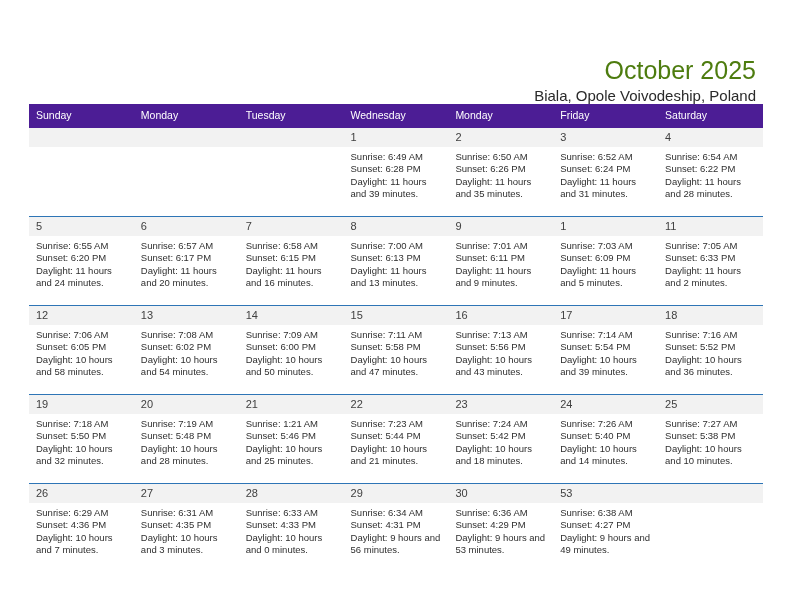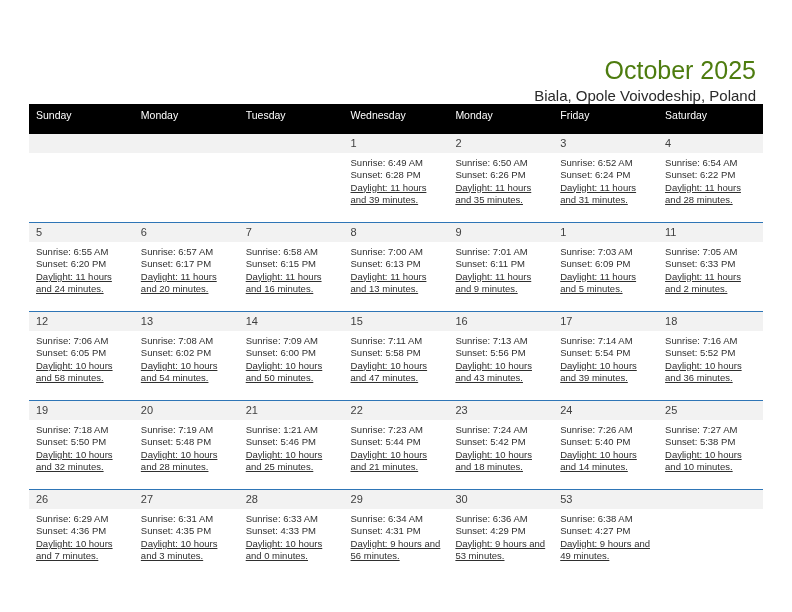--- a/index.html
+++ b/index.html
@@ -92,26 +92,26 @@
     width: 734px;
   }
   table.cal {
     border-collapse: collapse;
     table-layout: fixed;
     width: 734px;
   }
   table.cal col { width: 104.857px; }
 
   thead th {
-    background: #000000;
+    background: #4c1d95;
     color: #ffffff;
     font-size: 10.5px;
     font-weight: normal;
     text-align: left;
-    padding: 5px 0 13px 7px;
+    padding: 5px 0 7px 7px;
     height: 10px;
     border: none;
   }
 
   tbody td {
     vertical-align: top;
     padding: 0;
     border-top: 1px solid #2e75b6;
     border-left: none;
     border-right: none;
@@ -133,21 +133,21 @@
   .lines {
     padding: 4px 4px 0 7px;
   }
   .lines span {
     display: block;
     font-size: 9.5px;
     line-height: 12.3px;
     color: #2f2f2f;
     white-space: nowrap;
   }
-  .lines span.wrap { white-space: normal; text-decoration: underline; }
+  .lines span.wrap { white-space: normal; }
 </style>
 </head>
 <body>
 
 <div class="page">
 
   <div class="header">
     <div class="title">October 2025</div>
     <div class="subtitle">Biala, Opole Voivodeship, Poland</div>
   </div>

